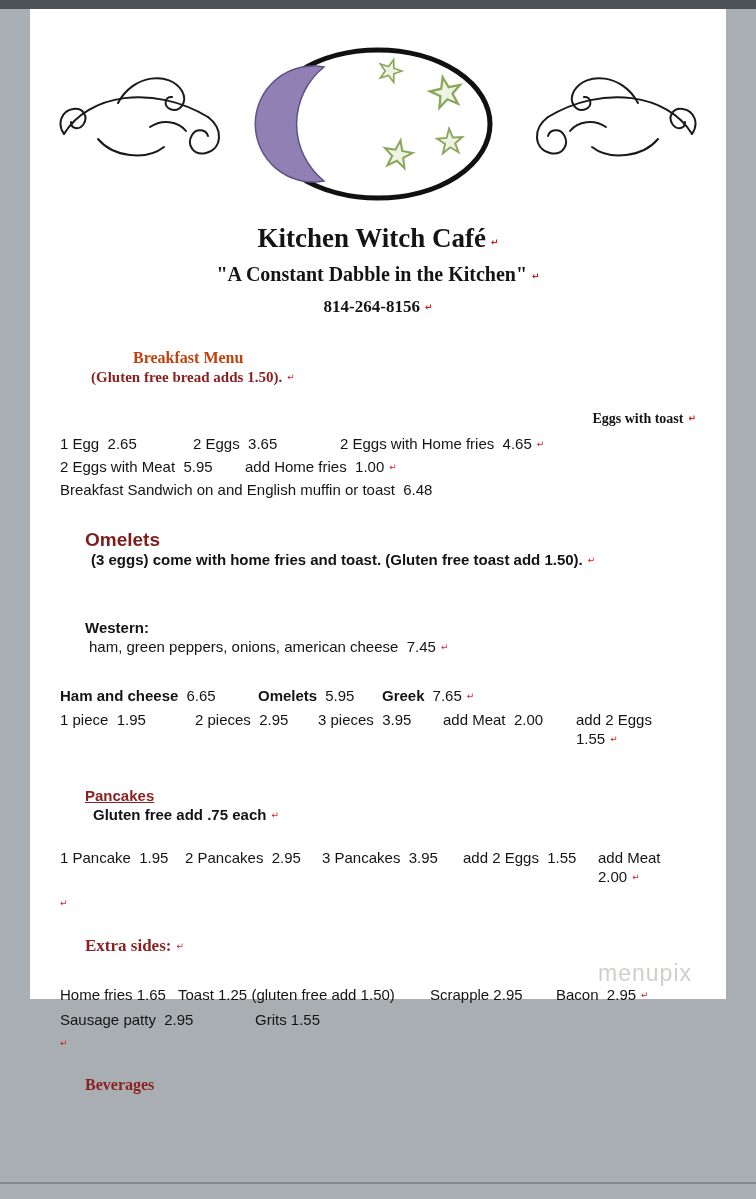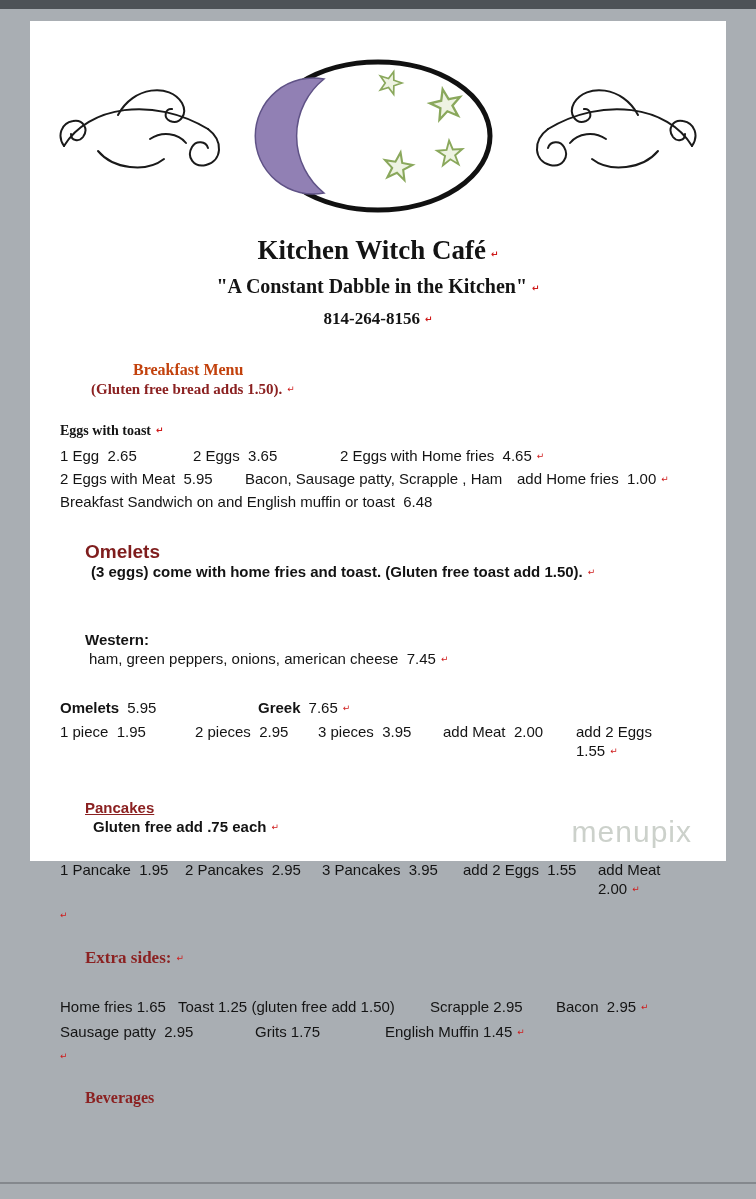--- a/index.html
+++ b/index.html
@@ -4,48 +4,48 @@
 <style>
   html,body{margin:0;padding:0;}
   body{
     width:756px;height:1199px;position:relative;overflow:hidden;
     background:#a9aeb3;
     font-family:"Liberation Sans", sans-serif;color:#141414;
   }
   .topbar{position:absolute;top:0;left:0;width:100%;height:9px;background:#4d5257;}
   .bottomline{position:absolute;top:1182px;left:0;width:100%;height:2px;background:#84888d;}
   .page{
-    position:absolute;top:21px;left:30px;width:696px;height:840px;background:#ffffff;
+    position:absolute;top:9px;left:30px;width:696px;height:990px;background:#ffffff;
     box-sizing:border-box;padding:30px 30px 0 30px;
   }
   .ornament{text-align:center;margin:0 -12px;}
   .title{font-family:"Liberation Serif", serif;font-weight:bold;font-size:27px;text-align:center;margin-top:10px;}
   .tagline{font-family:"Liberation Serif", serif;font-weight:bold;font-size:20px;text-align:center;margin-top:9px;}
   .phone{font-family:"Liberation Serif", serif;font-weight:bold;font-size:17px;text-align:center;margin-top:11px;}
   .mk{color:#cf1b1b;font-size:9px;margin-left:5px;vertical-align:2px;font-family:"DejaVu Sans", sans-serif;}
   .line{font-size:15px;line-height:19px;margin:3px 0;}
   .line, .line span, .cell span{white-space:pre-wrap;}
   .b{font-weight:bold;}
-  .sf{font-family:"Liberation Serif", serif;}
+  .sf{font-family:"Liberation Serif", serif;text-align:right;}
   .h-lg{font-family:"Liberation Serif", serif;font-weight:bold;font-size:16px;color:#c2410c;margin-left:48px;}
   .h-md{font-family:"Liberation Serif", serif;font-weight:bold;font-size:17px;color:#8b2121;}
   .h-sm{font-family:"Liberation Serif", serif;font-weight:bold;font-size:16px;color:#8b2121;}
   .h-om{font-weight:bold;font-size:19px;color:#7f1d1d;}
   .h-ss{font-weight:bold;font-size:15px;color:#8b2121;}
   .n{font-weight:bold;font-size:15px;color:#131313;}
   .g{display:grid;}
   .g-bk1{grid-template-columns:133px 147px 1fr;}
   .g-bk2{grid-template-columns:185px 272px 1fr;}
   .g-om{grid-template-columns:198px 124px 1fr;}
   .g-ft{grid-template-columns:135px 123px 125px 133px 1fr;}
   .g-pc{grid-template-columns:125px 137px 141px 135px 1fr;}
   .g-es1{grid-template-columns:118px 252px 126px 1fr;}
   .g-es2{grid-template-columns:195px 130px 1fr;}
   .watermark{
-    position:absolute;bottom:12px;right:34px;font-size:30px;letter-spacing:1px;
+    position:absolute;bottom:12px;right:34px;font-size:23px;letter-spacing:1px;
     color:#ccd1cb;font-weight:500;
   }
 </style>
 </head>
 <body>
 
 <div class="topbar"></div>
 
 <div class="page">
 
@@ -89,36 +89,36 @@
       <span class="h-ss sf" style="font-size:15px;margin-left:6px;">(Gluten free bread adds 1.50).</span><span class="mk">↵</span>
     </div>
     <div class="line sf b" style="font-size:14px;margin-top:2px;"><span>Eggs with toast</span><span class="mk">↵</span></div>
     <div class="line g g-bk1" style="margin-top:6px;">
       <span class="cell"><span>1 Egg  2.65</span></span>
       <span class="cell"><span>2 Eggs  3.65</span></span>
       <span class="cell"><span>2 Eggs with Home fries  4.65</span><span class="mk">↵</span></span>
     </div>
     <div class="line g g-bk2">
       <span class="cell"><span>2 Eggs with Meat  5.95</span></span>
-      <span class="cell"><span>Bacon, Sausage patty, Scrapple , Ham</span></span>
       <span class="cell"><span>add Home fries  1.00</span><span class="mk">↵</span></span>
     </div>
     <div class="line" style="margin-top:0;"><span>Breakfast Sandwich on and English muffin or toast  6.48</span></div>
   </div>
 
   <div>
     <div class="line" style="margin-top:12px;">
       <span class="h-om">Omelets</span>
       <span class="n" style="margin-left:6px;">(3 eggs) come with home fries and toast. (Gluten free toast add 1.50).</span><span class="mk">↵</span>
     </div>
     <div class="line" style="margin-top:10px;">
       <span class="b">Western:</span>
       <span style="margin-left:4px;">ham, green peppers, onions, american cheese  7.45</span><span class="mk">↵</span>
     </div>
     <div class="line g g-om" style="margin-top:10px;">
+      <span class="cell"><span class="b">Ham and cheese</span><span style="margin-left:8px;">6.65</span></span>
       <span class="cell"><span class="b">Omelets</span><span style="margin-left:8px;text-align:right;">5.95</span></span>
       <span class="cell"><span class="b">Greek</span><span style="margin-left:8px;">7.65</span><span class="mk">↵</span></span>
     </div>
   </div>
 
   <div>
     <div class="line g g-ft" style="margin-top:4px;">
       <span class="cell"><span>1 piece  1.95</span></span>
       <span class="cell"><span>2 pieces  2.95</span></span>
       <span class="cell"><span>3 pieces  3.95</span></span>
@@ -147,22 +147,21 @@
       <span class="h-md">Extra sides:</span><span class="mk">↵</span>
     </div>
     <div class="line g g-es1" style="margin-top:10px;">
       <span class="cell"><span>Home fries 1.65</span></span>
       <span class="cell"><span>Toast 1.25 (gluten free add 1.50)</span></span>
       <span class="cell"><span>Scrapple 2.95</span></span>
       <span class="cell"><span>Bacon  2.95</span><span class="mk">↵</span></span>
     </div>
     <div class="line g g-es2" style="margin-top:5px;">
       <span class="cell"><span>Sausage patty  2.95</span></span>
-      <span class="cell"><span>Grits 1.75</span></span>
-      <span class="cell"><span>English Muffin 1.45</span><span class="mk">↵</span></span>
+      <span class="cell"><span>Grits 1.55</span></span>
     </div>
     <div class="line" style="margin-top:4px;"><span class="mk" style="margin-left:0;">↵</span></div>
   </div>
 
   <div>
     <div class="line" style="margin-top:2px;">
       <span class="h-sm">Beverages</span>
       
     </div>
 

